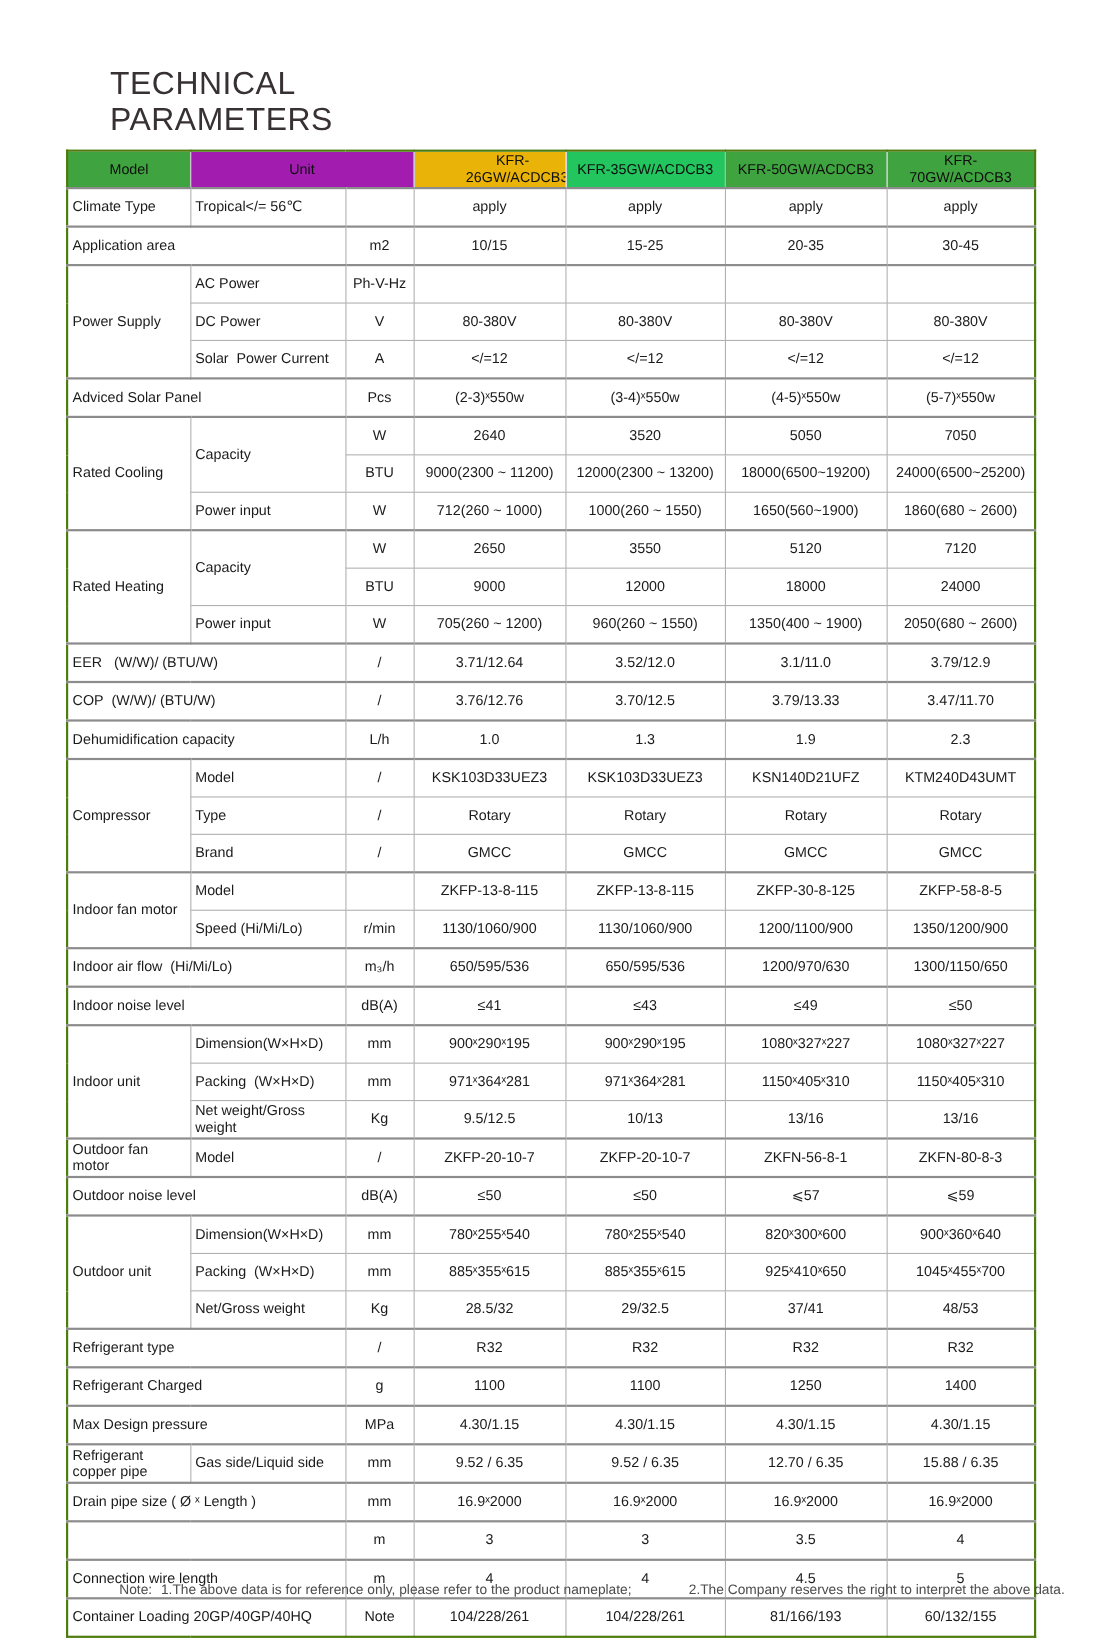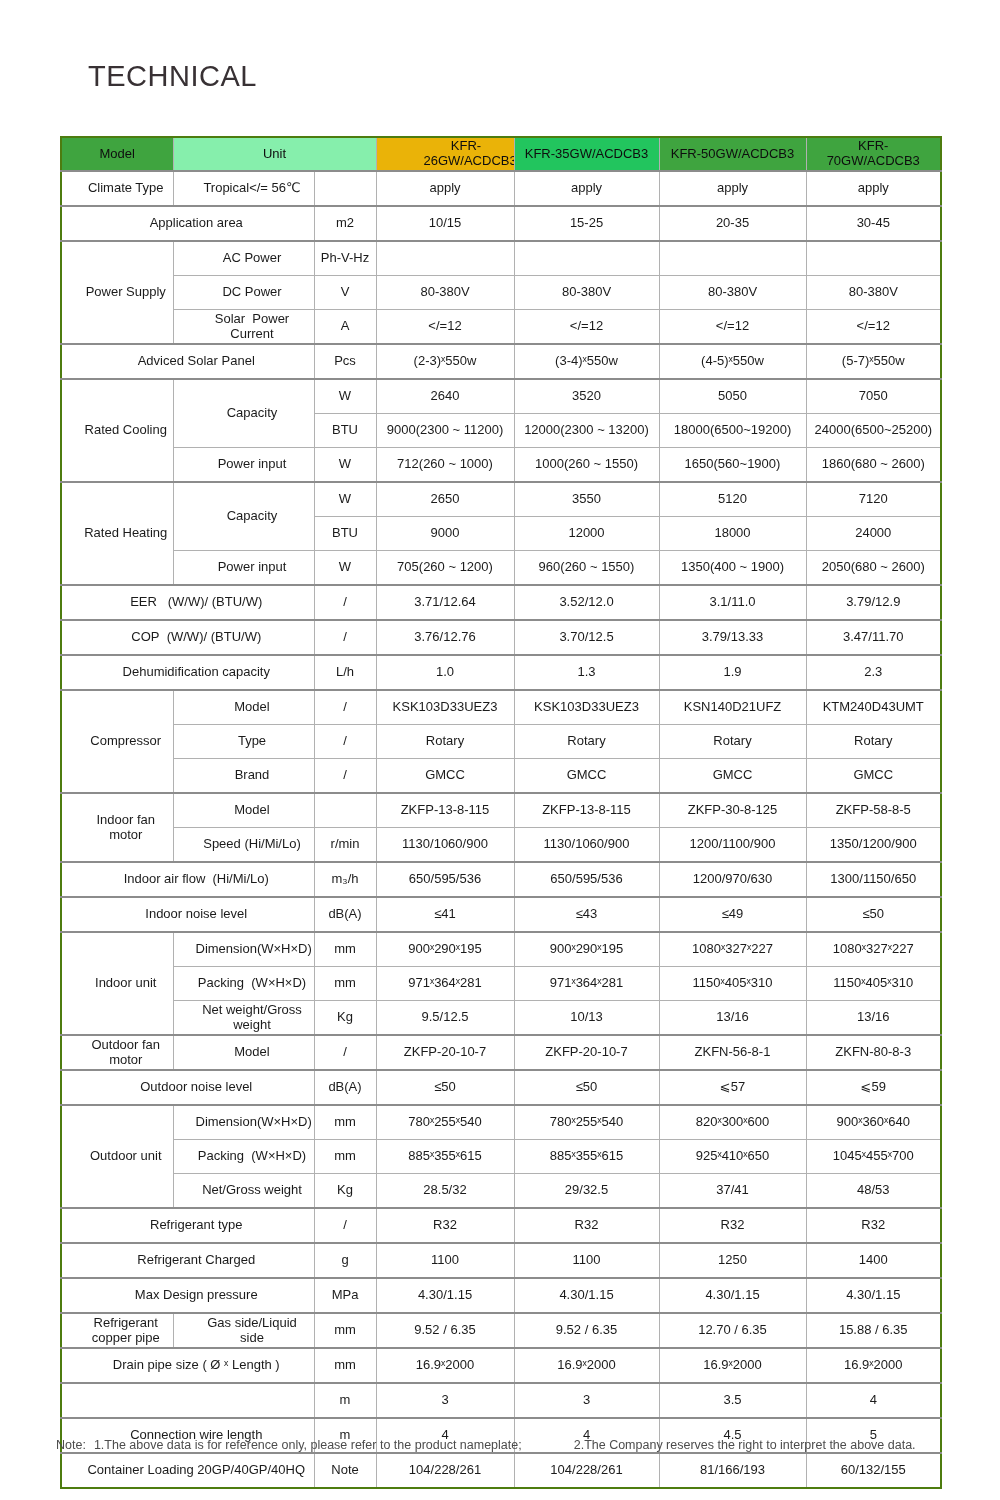--- a/index.html
+++ b/index.html
@@ -1,71 +1,72 @@
 <!DOCTYPE html>
 <html><head>
 <meta charset="utf-8">
 <style>
   html,body{margin:0;padding:0;}
   body{
     width:1000px;height:1500px;position:relative;background:#ffffff;
     font-family:"Liberation Sans","DejaVu Sans",sans-serif;
     -webkit-font-smoothing:antialiased;
   }
-  .title-wrap{position:absolute;left:60px;top:60px;display:flex;align-items:flex-start;}
+  .title-wrap{position:absolute;left:72px;top:60px;display:flex;align-items:flex-start;}
   .title-bar{width:9px;background:#262122;margin-right:19px;}
   .title-text{font-size:29px;line-height:33px;color:#383134;letter-spacing:.5px;font-weight:400;}
   .spec-table{
     position:absolute;left:60px;top:136px;width:880px;
     border-collapse:collapse;table-layout:fixed;
     border:2px solid #4d7c0f;
   }
   .spec-table th,.spec-table td{
     border:1px solid #b1b1b1;
     font-size:13px;color:#1b1b1b;
     text-align:center;vertical-align:middle;
     height:31px;padding:1px 5px;line-height:1.15;
     overflow:hidden;
   }
   .spec-table th{
     background:#3fa43f;color:#0e0e0e;font-weight:400;height:30px;
   }
-  .spec-table td.left{text-align:center;padding-left:22px;}
+  .spec-table td.left{text-align:left;padding-left:4px;}
   .spec-table tr.sec td,.spec-table tr.sec th{border-top:2px solid #8c8c8c;}
   .note{
-    position:absolute;left:56px;top:1438px;width:900px;
-    font-size:12.5px;color:#4c4c4c;white-space:nowrap;
+    position:absolute;left:68px;top:1438px;width:900px;
+    font-size:12.5px;color:#4c4c4c;white-space:nowrap;text-align:right;
   }
   .note .gap1{margin-left:8px;}
   .note .gap2{margin-left:52px;}
 </style>
 </head>
 <body>
 
 <div class="title-wrap">
   <div class="title-bar"></div>
   <div class="title-text">
     <div>TECHNICAL</div>
+    <div>PARAMETERS</div>
   </div>
 </div>
 
 <table class="spec-table">
   <colgroup>
     <col style="width:112px">
       <col style="width:141px">
       <col style="width:62px">
     <col style="width:138px">
       <col style="width:145px">
       <col style="width:147px">
       <col style="width:135px">
   </colgroup>
   <tbody>
       <tr>
         <th style="background: rgb(63, 164, 63);">Model</th>
-        <th colspan="2" style="background: #86efac;">Unit</th>
+        <th colspan="2" style="background: #a21caf;">Unit</th>
         <th style="background: #eab308; padding-left: 47px;">KFR-26GW/ACDCB3</th>
         <th style="background: #22c55e;">KFR-35GW/ACDCB3</th>
         <th style="background: rgb(63, 164, 63);">KFR-50GW/ACDCB3</th>
         <th style="background: rgb(63, 164, 63); margin-top: 20px;">KFR-70GW/ACDCB3</th>
       </tr>
       <tr class="sec">
         <td class="left">Climate Type</td>
         <td class="left">Tropical&lt;/= 56℃</td>
         <td></td>
         <td>apply</td>

